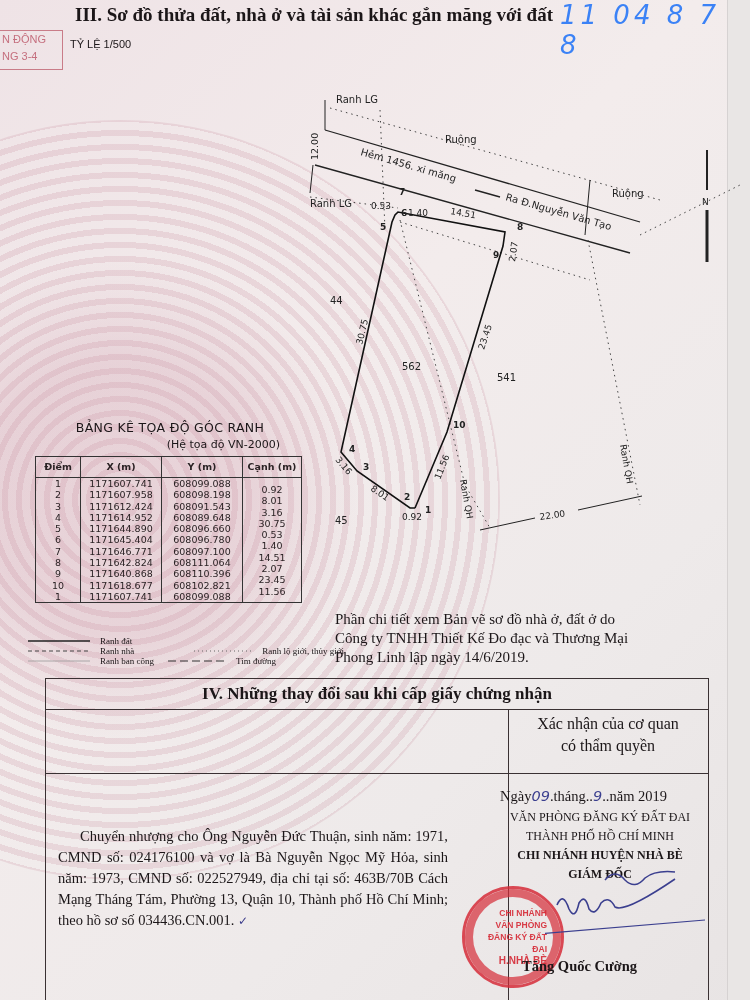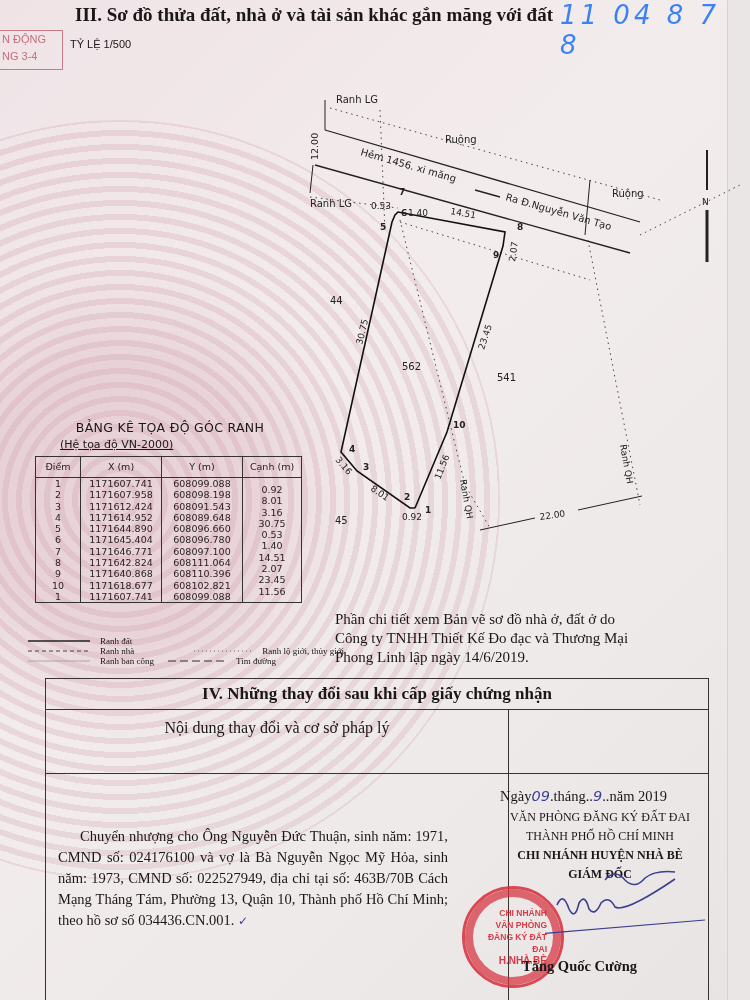--- a/index.html
+++ b/index.html
@@ -19,24 +19,24 @@
       pointer-events: none;
     }
     .right-edge { position: absolute; right: 0; top: 0; width: 22px; height: 1000px; background: #e9e6e5; border-left: 1px solid #d6d2d2; }
     .abs { position: absolute; }
     .sec-title { left: 75px; top: 4px; font-weight: bold; font-size: 19px; }
     .handno { left: 560px; top: 0px; font-size: 26px; color: #3b82f6; font-style: italic; font-family: "DejaVu Sans", sans-serif; letter-spacing: 4px; }
     .stamp-tab { left: 0; top: 30px; width: 60px; height: 38px; border: 1.5px solid #c97c88; border-left: none; color: #c56f7e; font-family: "Liberation Sans", sans-serif; font-size: 11px; line-height: 17px; padding-left: 2px; }
     .scale { left: 70px; top: 38px; font-family: "Liberation Sans", sans-serif; font-size: 11px; }
     svg.plot { position: absolute; left: 0; top: 0; }
     .coord-title { left: 60px; top: 420px; width: 220px; text-align: center; font-family: "DejaVu Sans", sans-serif; font-size: 12.5px; letter-spacing: 0.3px; }
-    .coord-sub { left: 60px; top: 438px; width: 220px; text-align: left; font-family: "DejaVu Sans", sans-serif; font-size: 11px; text-decoration: underline; }
+    .coord-sub { left: 60px; top: 438px; width: 220px; text-align: right; font-family: "DejaVu Sans", sans-serif; font-size: 11px; }
     table.coords { position: absolute; left: 35px; top: 456px; border-collapse: collapse; font-family: "DejaVu Sans", sans-serif; font-size: 9.5px; color: #2a2224; }
     table.coords th, table.coords td { border-left: 1px solid #333; border-right: 1px solid #333; padding: 0 4px; text-align: center; line-height: 11.3px; }
-    table.coords th { border: 1px solid #333; font-weight: normal; height: 20px; margin-top: 16px; }
+    table.coords th { border: 1px solid #333; font-weight: bold; height: 20px; margin-top: 16px; }
     table.coords tbody { border: 1px solid #333; }
     td.edge { vertical-align: top; }
     .legend { left: 28px; top: 636px; font-size: 9px; font-family: "Liberation Serif", serif; }
     .legend .row { display: flex; align-items: center; height: 10px; }
     .legend .ln { width: 62px; margin-right: 10px; }
     .note { left: 335px; top: 610px; font-size: 15px; line-height: 19px; width: 380px; }
     .frame { position: absolute; left: 45px; top: 678px; width: 662px; height: 322px; border: 1.5px solid #3a3133; border-bottom: none; }
     .frame .h1 { position: absolute; left: 0; right: 0; top: 0; height: 30px; border-bottom: 1.5px solid #3a3133; font-weight: bold; font-size: 17px; text-align: center; line-height: 30px; }
     .frame .colsplit { position: absolute; left: 462px; top: 31px; bottom: 0; border-left: 1.5px solid #3a3133; }
     .frame .hdrline { position: absolute; left: 0; right: 0; top: 94px; border-bottom: 1.5px solid #3a3133; }
@@ -250,21 +250,24 @@
 <div class="abs note">
   <div>Phần chi tiết xem Bản vẽ sơ đồ nhà ở, đất ở do</div>
   <div>Công ty TNHH Thiết Kế Đo đạc và Thương Mại</div>
   <div>Phong Linh lập ngày 14/6/2019.</div>
 </div>
 
 <div class="frame">
   <div class="h1">IV. Những thay đổi sau khi cấp giấy chứng nhận</div>
   <div class="colsplit"></div>
   <div class="hdrline"></div>
-  <div class="c1">Nội dung thay đổi và cơ sở pháp lý</div>
+  <div class="c2">
+    <div>Xác nhận của cơ quan</div>
+    <div>có thẩm quyền</div>
+  </div>
 </div>
 
 <div class="content">
   <div class="p"><span>Chuyển nhượng cho Ông Nguyễn Đức Thuận, sinh năm: 1971, CMND số: 024176100 và vợ là Bà Nguyễn Ngọc Mỹ Hỏa, sinh năm: 1973, CMND số: 022527949, địa chỉ tại số: 463B/70B Cách Mạng Tháng Tám, Phường 13, Quận 10, Thành phố Hồ Chí Minh; theo hồ sơ số 034436.CN.001.</span> <span class="initials">✓</span></div>
 </div>
 
 <div class="datebox">
   <span>Ngày</span><span class="hand">09</span><span>.tháng..</span><span class="hand">9</span><span>..năm 2019</span>
 </div>
 

